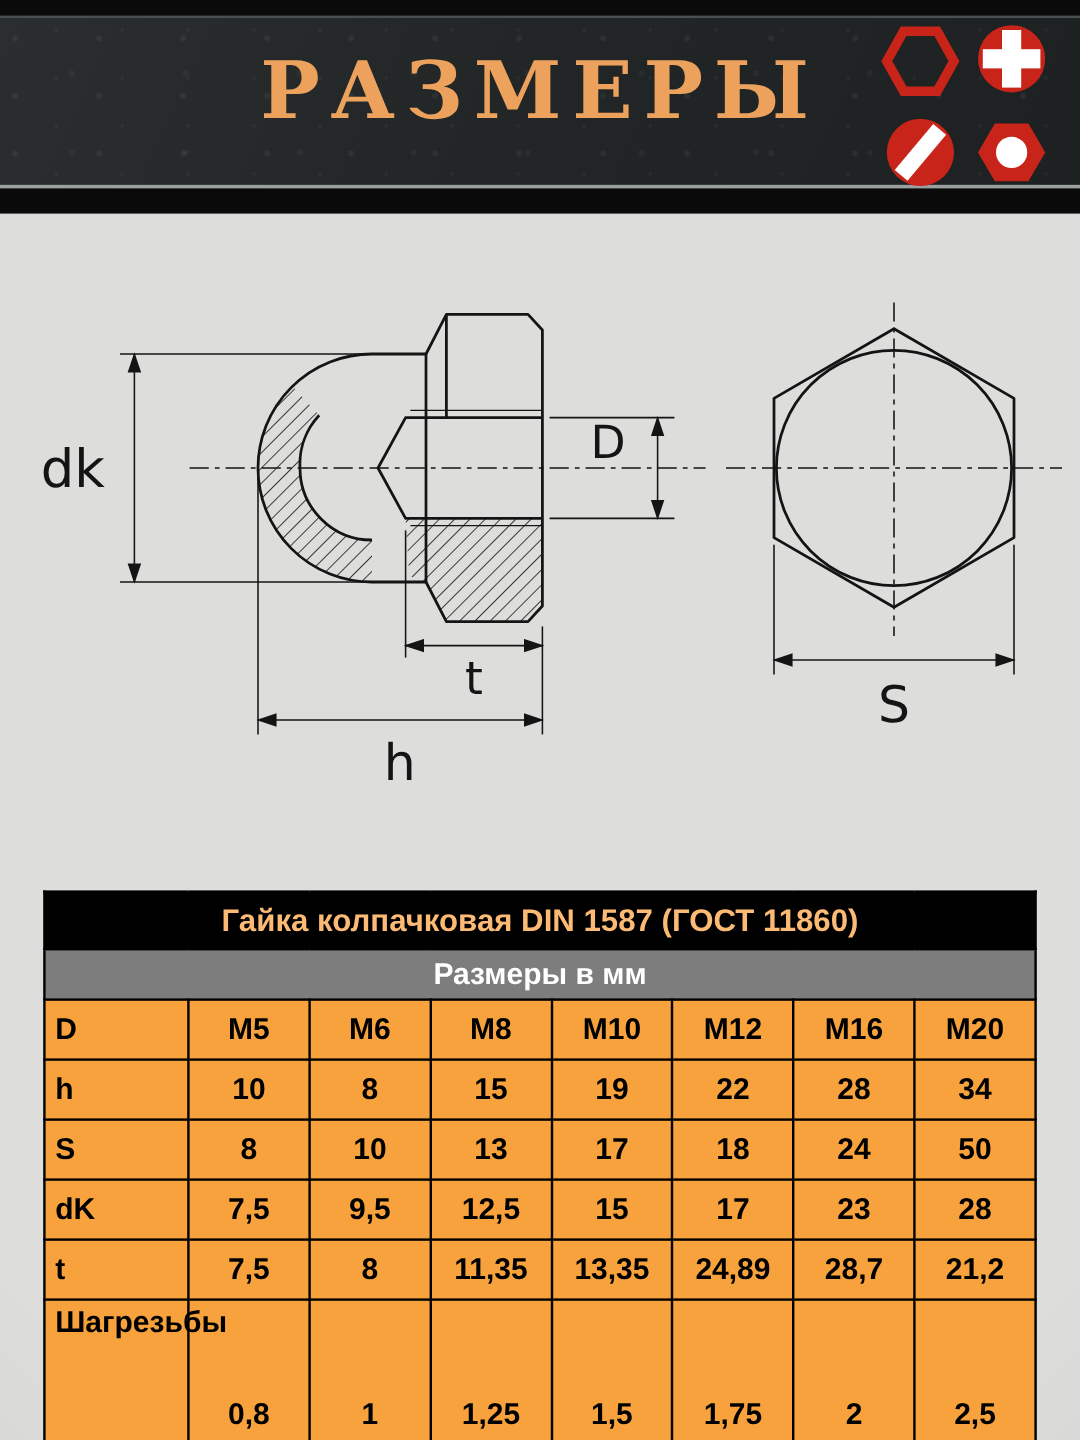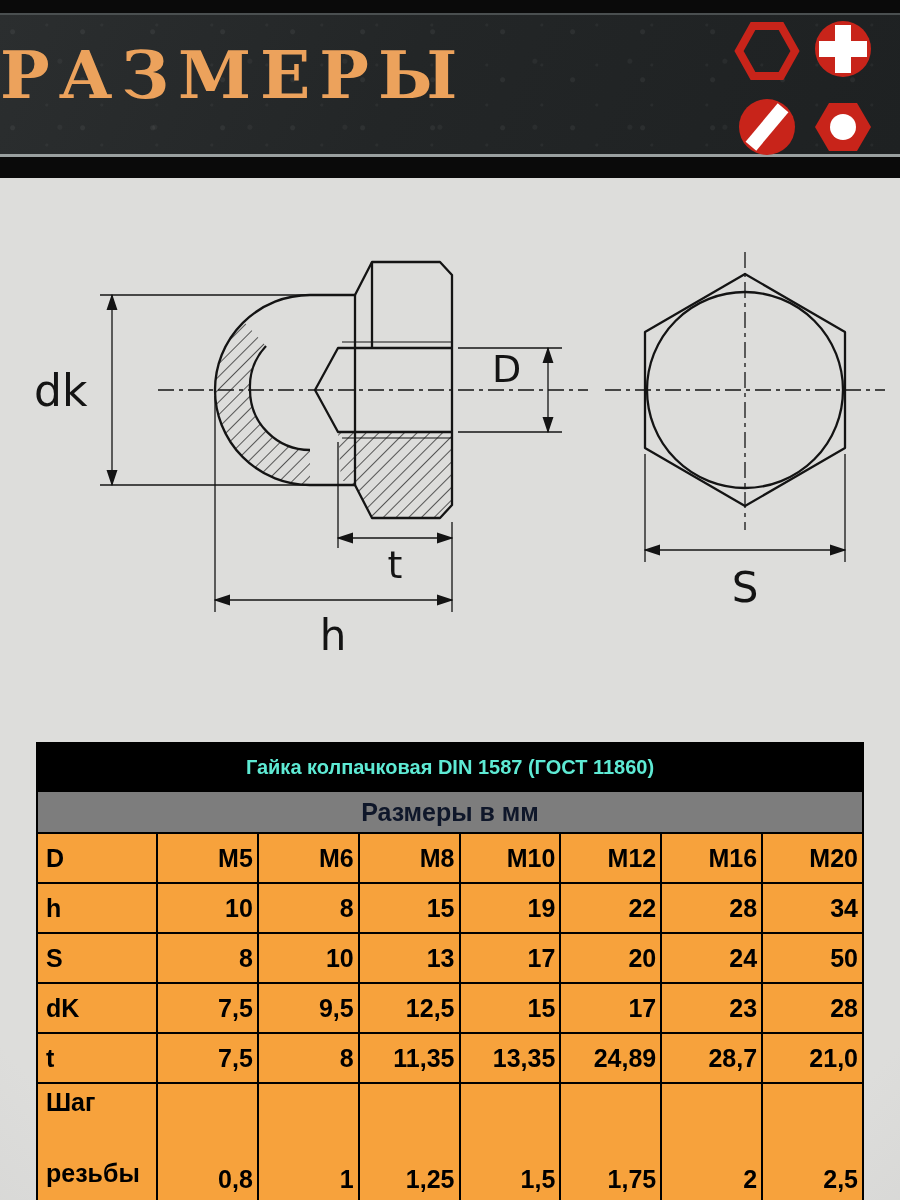--- a/index.html
+++ b/index.html
@@ -21,20 +21,21 @@
       radial-gradient(circle at 18% 35%, rgba(255,255,255,.05) 0 2px, transparent 3px),
       radial-gradient(circle at 63% 70%, rgba(255,255,255,.04) 0 2px, transparent 3px),
       radial-gradient(circle at 85% 25%, rgba(255,255,255,.04) 0 1px, transparent 2px),
       linear-gradient(115deg, #2b2e2f 0%, #232627 45%, #1e2122 100%);
     background-size: 70px 48px, 95px 66px, 55px 40px, 100% 100%;
     border-top:2px solid #4a4f50;
     border-bottom:3px solid #9aa0a0;
   }
   .banner-title {
     position:absolute; left:0; right:0; top:36px; margin:0;
+    text-align:center;
     font-family:"DejaVu Serif", serif;
     font-weight:bold; font-size:66px; letter-spacing:9px;
     color: var(--title-color, #ECA25C);
   }
   .logo { position:absolute; right:24px; top:18px; }
 
   
   .drawing { position:absolute; left:0; top:200px; width:900px; height:515px; }
   .oline  { stroke: var(--line-color, #141414); stroke-width:2.3; fill:none; stroke-linejoin:round; }
   .thin   { stroke: var(--line-color, #141414); stroke-width:1.1; fill:none; }
@@ -42,31 +43,31 @@
   .cline  { stroke: var(--line-color, #141414); stroke-width:1.3; fill:none; stroke-dasharray:16 5 4 5; }
   .drawing text { font-family:"DejaVu Sans", sans-serif; fill: var(--line-color, #141414); }
 
   
   .spec-table {
     position:absolute; left:36px; top:742px; width:828px;
     border-collapse:collapse; table-layout:fixed;
     font-weight:bold; color:#000;
   }
   .spec-table th, .spec-table td { border:2px solid var(--table-border, #000); }
-  .tbl-title    { background: var(--table-header-bg, #000); color:#5eead4; font-size:20px; height:44px; text-align:center;margin-top:12px; }
-  .tbl-subtitle { background: var(--table-subheader-bg, #7D7D7D); color:#0f172a; font-size:25px; height:38px; text-align:center; }
+  .tbl-title    { background: var(--table-header-bg, #000); color:#fdba74; font-size:26px; height:44px; text-align:center;margin-top:12px; }
+  .tbl-subtitle { background: var(--table-subheader-bg, #7D7D7D); color:#ffffff; font-size:25px; height:38px; text-align:center; }
   .spec-table td {
     background: var(--table-cell-bg, #F7A23C);
-    font-size:25px; text-align:right; height:44px; padding:2px 4px;
+    font-size:25px; text-align:center; height:44px; padding:2px 4px;
   }
   .spec-table td.lbl { text-align:left; padding-left:8px; }
   .spec-table col.c-lbl { width:120px; }
   tr.tall td { height:106px; vertical-align:bottom; padding-bottom:8px; }
   tr.tall td.lbl { vertical-align:top; padding-top:4px; }
-  .two-line { display:flex; flex-direction:column; justify-content:space-between; height:100px; }
+  .two-line { display:flex; flex-direction:row; justify-content:space-between; height:100px; }
 </style>
 </head>
 <body>
 
 <div class="page">
 
   <div class="banner">
     <div class="banner-inner"></div>
     <h1 class="banner-title">РАЗМЕРЫ</h1>
     <svg class="logo" width="142" height="142" viewBox="0 0 142 142">
@@ -194,21 +195,21 @@
         <td>22</td>
         <td>28</td>
         <td>34</td>
       </tr>
       <tr>
         <td class="lbl">S</td>
         <td>8</td>
         <td>10</td>
         <td>13</td>
         <td>17</td>
-        <td>20</td>
+        <td>18</td>
         <td>24</td>
         <td>50</td>
       </tr>
       <tr>
         <td class="lbl">dK</td>
         <td>7,5</td>
         <td>9,5</td>
         <td>12,5</td>
         <td>15</td>
         <td>17</td>
@@ -216,21 +217,21 @@
         <td>28</td>
       </tr>
       <tr>
         <td class="lbl">t</td>
         <td>7,5</td>
         <td>8</td>
         <td>11,35</td>
         <td>13,35</td>
         <td>24,89</td>
         <td>28,7</td>
-        <td>21,0</td>
+        <td>21,2</td>
       </tr>
       <tr class="tall">
         <td class="lbl">
           <div class="two-line">
             <span>Шаг</span>
             <span>резьбы</span>
           </div>
         </td>
         <td>0,8</td>
         <td>1</td>

